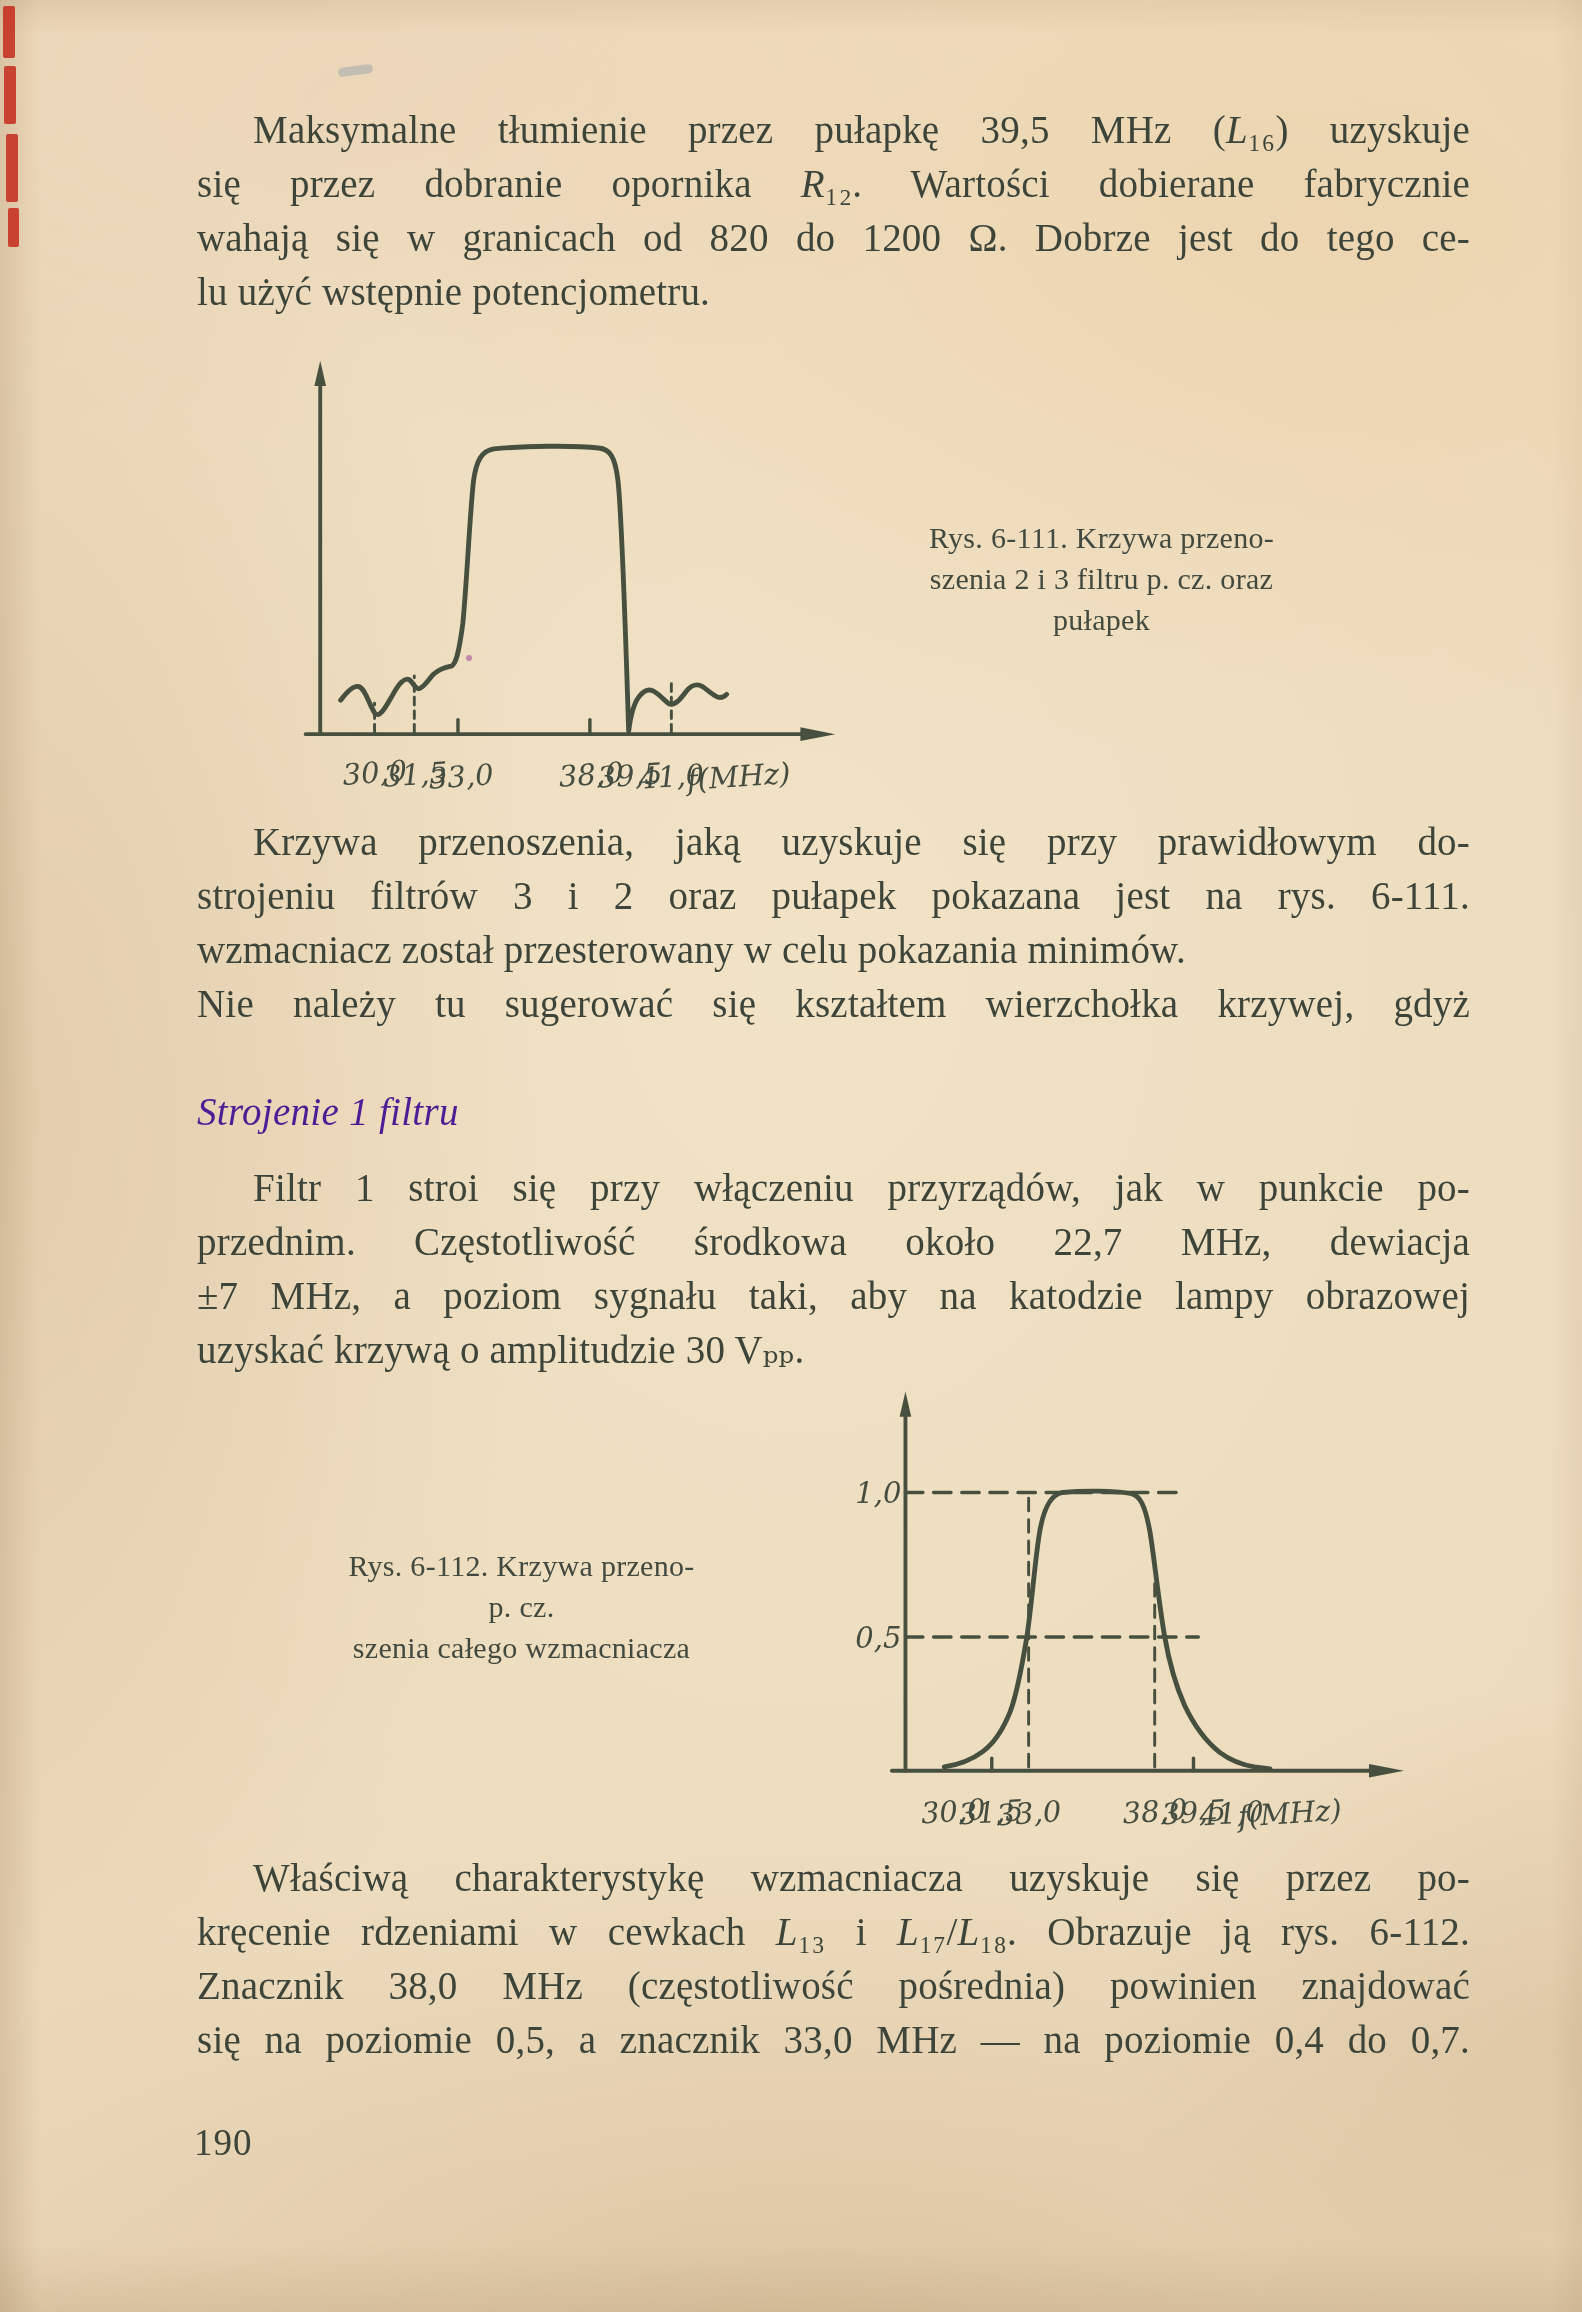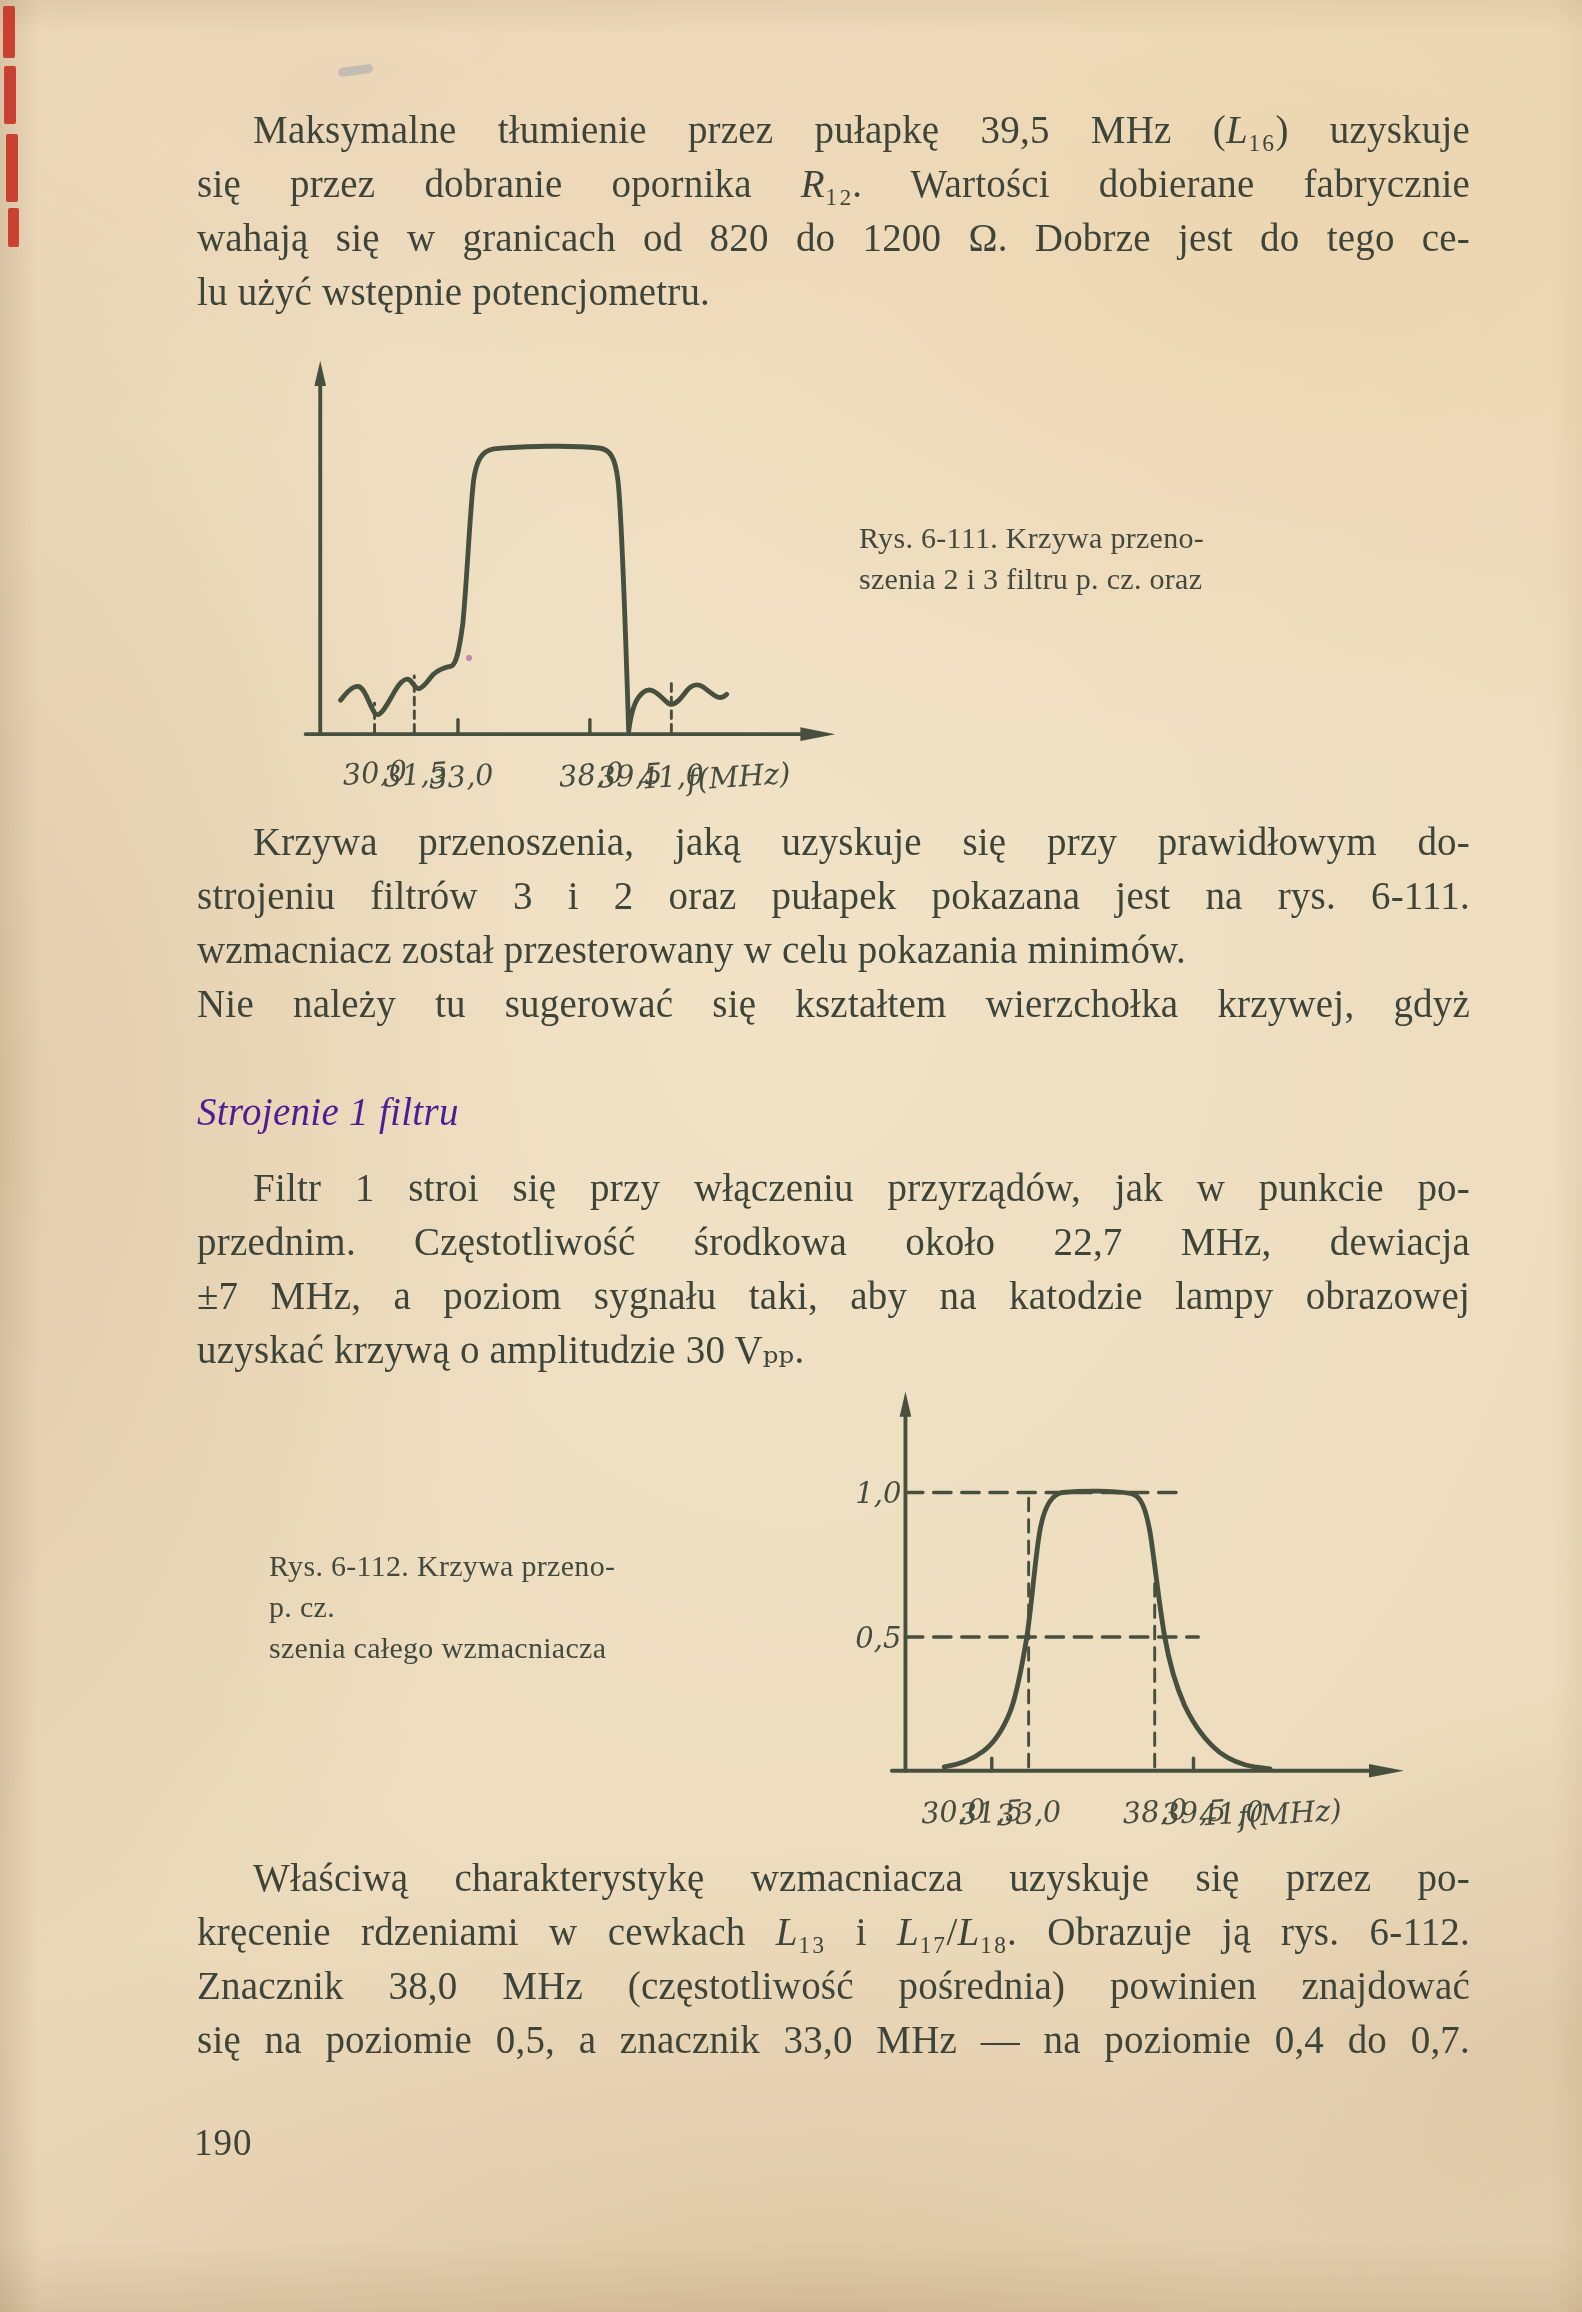--- a/index.html
+++ b/index.html
@@ -29,21 +29,21 @@
   .tline{text-align:justify;text-align-last:justify;height:54px;}
   .tline.first{padding-left:56px;}
   .tline.last{text-align-last:left;}
   .section-heading{
     position:absolute;left:197px;top:1089px;
     font-size:39px;font-style:italic;color:#4c1d95;letter-spacing:0.3px;
   }
   .caption{
     position:absolute;font-size:30px;line-height:41px;color:#424a40;letter-spacing:0.3px;
   }
-  .cline{text-align:left;}
+  .cline{text-align:center;}
   .page-number{
     position:absolute;left:194px;top:2121px;font-size:37px;color:#3d4439;letter-spacing:1px;
   }
   .fig{position:absolute;}
   .fig svg{display:block;}
   .axis-label{
     font-family:"DejaVu Serif",serif;font-style:italic;font-size:30px;fill:#454d41;
   }
   .red-mark{position:absolute;background:#c5291b;opacity:.85;border-radius:1.9px;}
   .smudge{position:absolute;background:#9aa3ab;opacity:.5;border-radius:4.9px;transform:rotate(-8deg);}
@@ -117,20 +117,21 @@
       <text x="355" y="482" transform="rotate(-4 355 482)">39,5</text>
       <text x="398" y="483" transform="rotate(-4 398 483)">41,0</text>
       <text x="467" y="483" transform="rotate(-4 467 483)">f(MHz)</text>
     </g>
   </svg>
 </div>
 
 <div class="caption" style="left:859px;top:517px;width:485px;">
     <div class="cline">Rys. 6-111. Krzywa przeno-</div>
     <div class="cline">szenia 2 i 3 filtru p. cz. oraz</div>
+    <div class="cline">pułapek</div>
   </div>
 
 <div class="body-text" style="top:815px;">
     <div class="tline first">Krzywa przenoszenia, jaką uzyskuje się przy prawidłowym do-</div>
     <div class="tline">strojeniu filtrów 3 i 2 oraz pułapek pokazana jest na rys. 6-111.</div>
     <div class="tline last">wzmacniacz został przesterowany w celu pokazania minimów.</div>
     <div class="tline">Nie należy tu sugerować się kształtem wierzchołka krzywej, gdyż</div>
   </div>
 
 <div class="section-heading">Strojenie 1 filtru</div>

